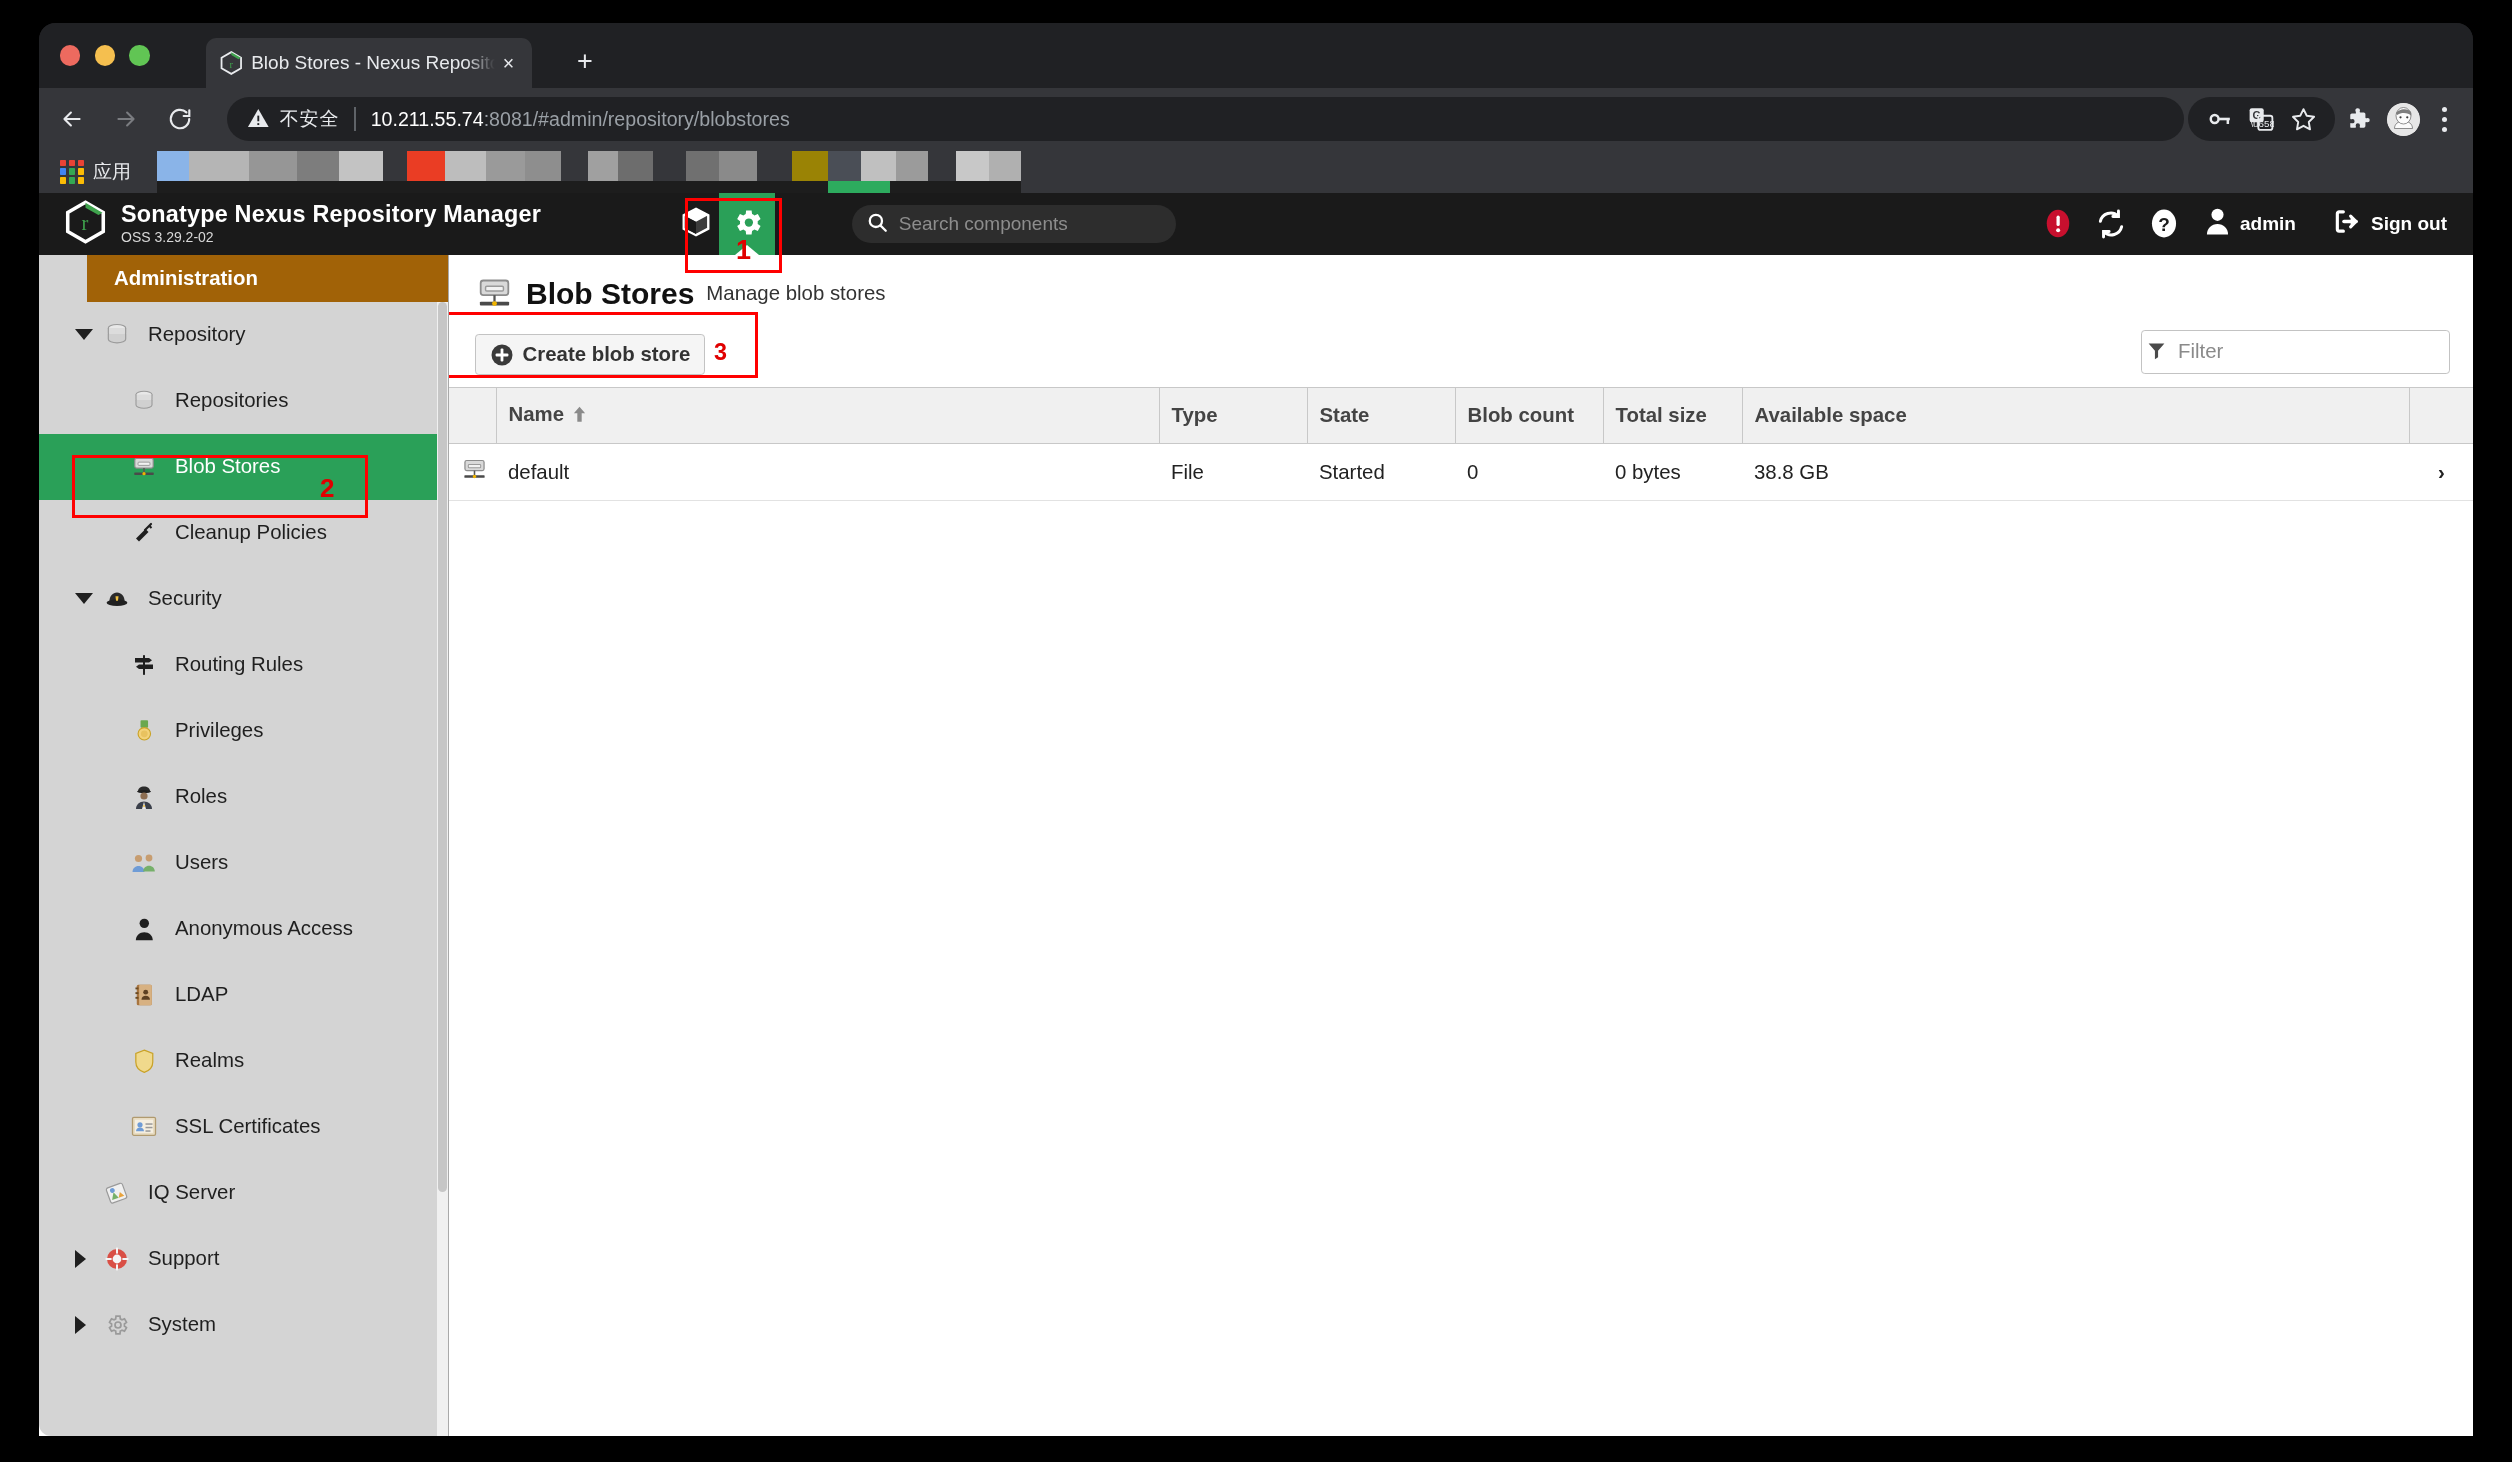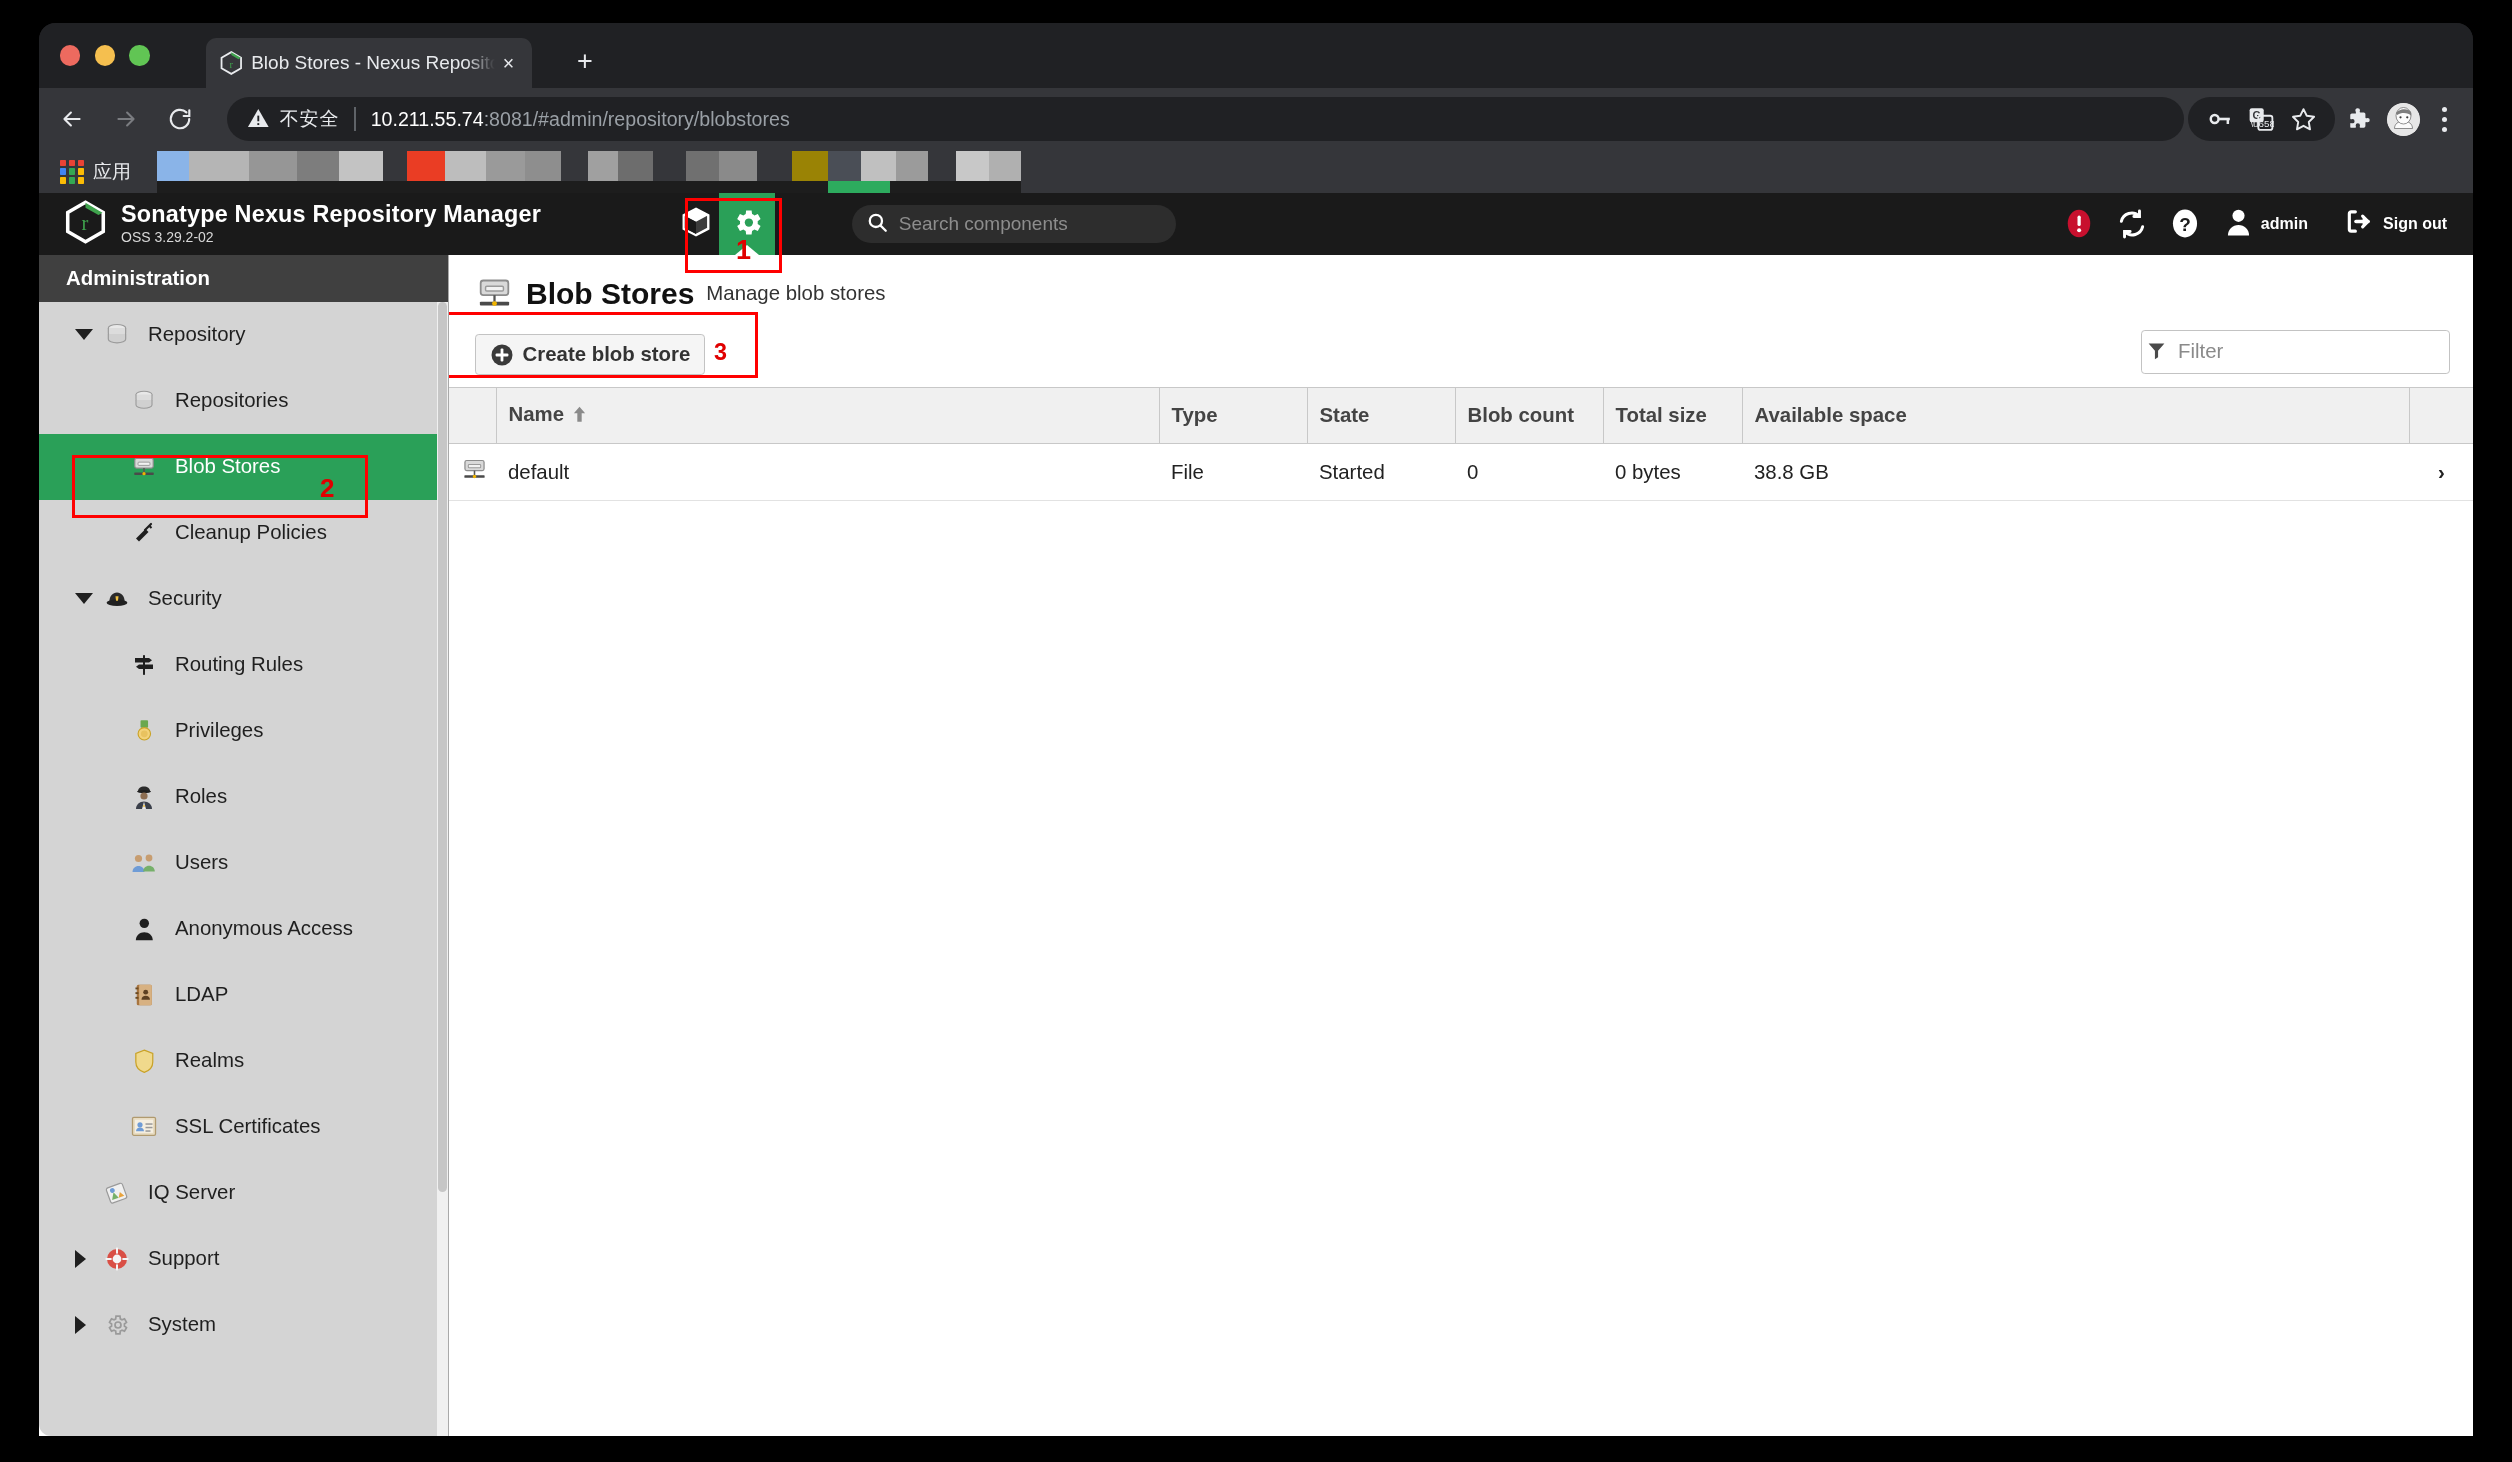--- a/index.html
+++ b/index.html
@@ -191,44 +191,45 @@
   #nexus-header-right {
     position: absolute; right: 26px; top: 0; height: 62px;
     display: flex; align-items: center; gap: 0;
   }
   .hdr-icon {
     width: 53px; height: 62px; display: flex; align-items: center; justify-content: center;
     cursor: pointer; color: #ffffff;
   }
   .hdr-text-btn {
     display: flex; align-items: center; height: 62px; cursor: pointer;
-    color: #ffffff; font-size: 16px; font-weight: bold; padding-left: 4.5px;
+    color: #ffffff; font-size: 19px; font-weight: bold; padding-left: 4.5px;
   }
   .hdr-text-btn span { margin-left: 9px; }
 
   
   #nexus-body {
     position: relative;
     height: 1181px;
     display: flex;
   }
   #sidebar {
     width: 410px; flex: 0 0 410px;
     background: #d4d4d4;
     position: relative;
     border-right: 1.5px solid #a9a9a9;
     border-radius: 0 0 0 12px;
   }
   #sidebar-title {
     height: 47px;
-    background: #404040;
+    background: #a16207;
     color: #ffffff;
     font-size: 20.4px; font-weight: bold;
     display: flex; align-items: center;
     padding-left: 27px;
+    margin-left: 48px;
   }
   #sidebar-scrollbar {
     position: absolute; right: 0; top: 47px; width: 10.6px; bottom: 0;
     background: #f0f0f0;
   }
   #sidebar-scroll-thumb {
     position: absolute; right: 0.8px; top: 0; width: 9px; height: 890px;
     background: #c6c6c6; border-radius: 4.5px;
   }
   .nav-item {

